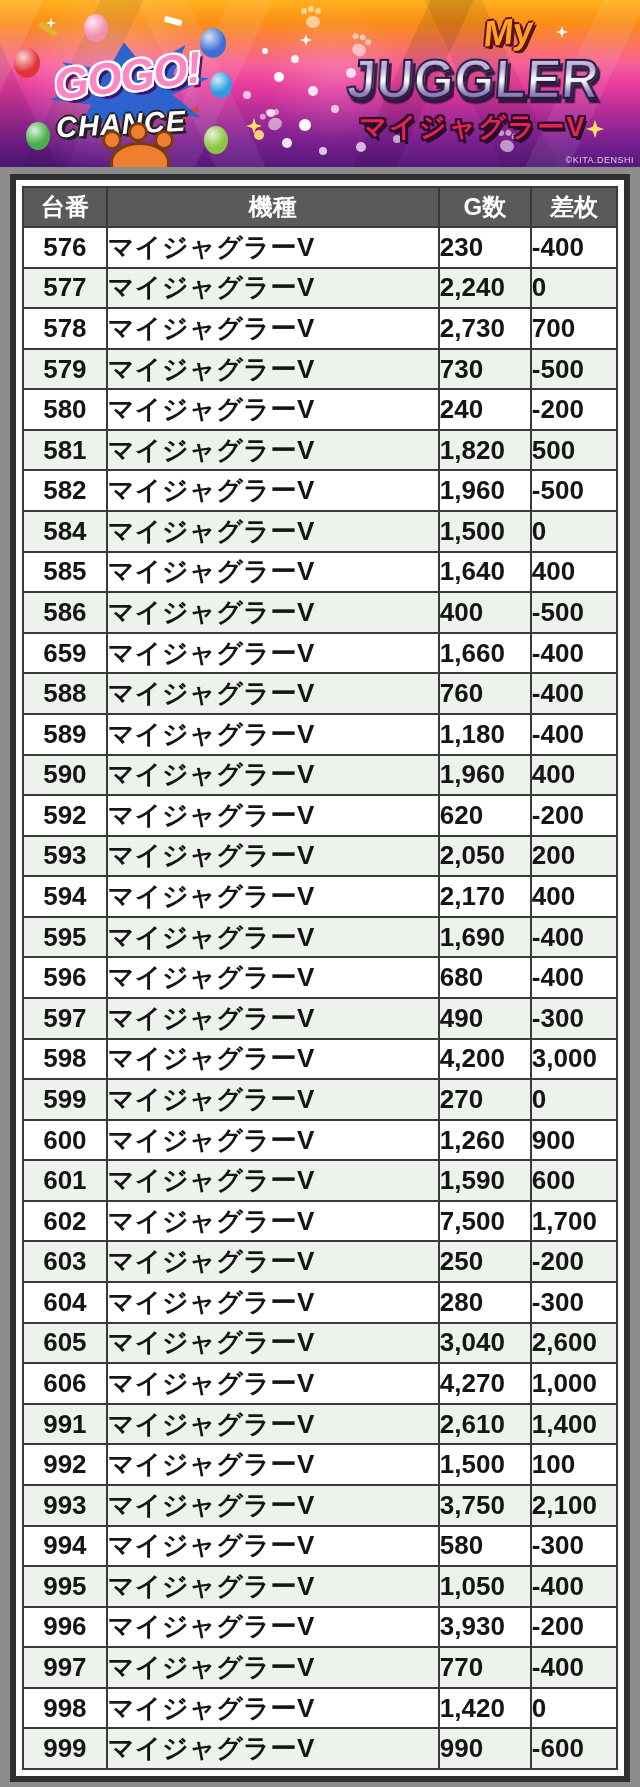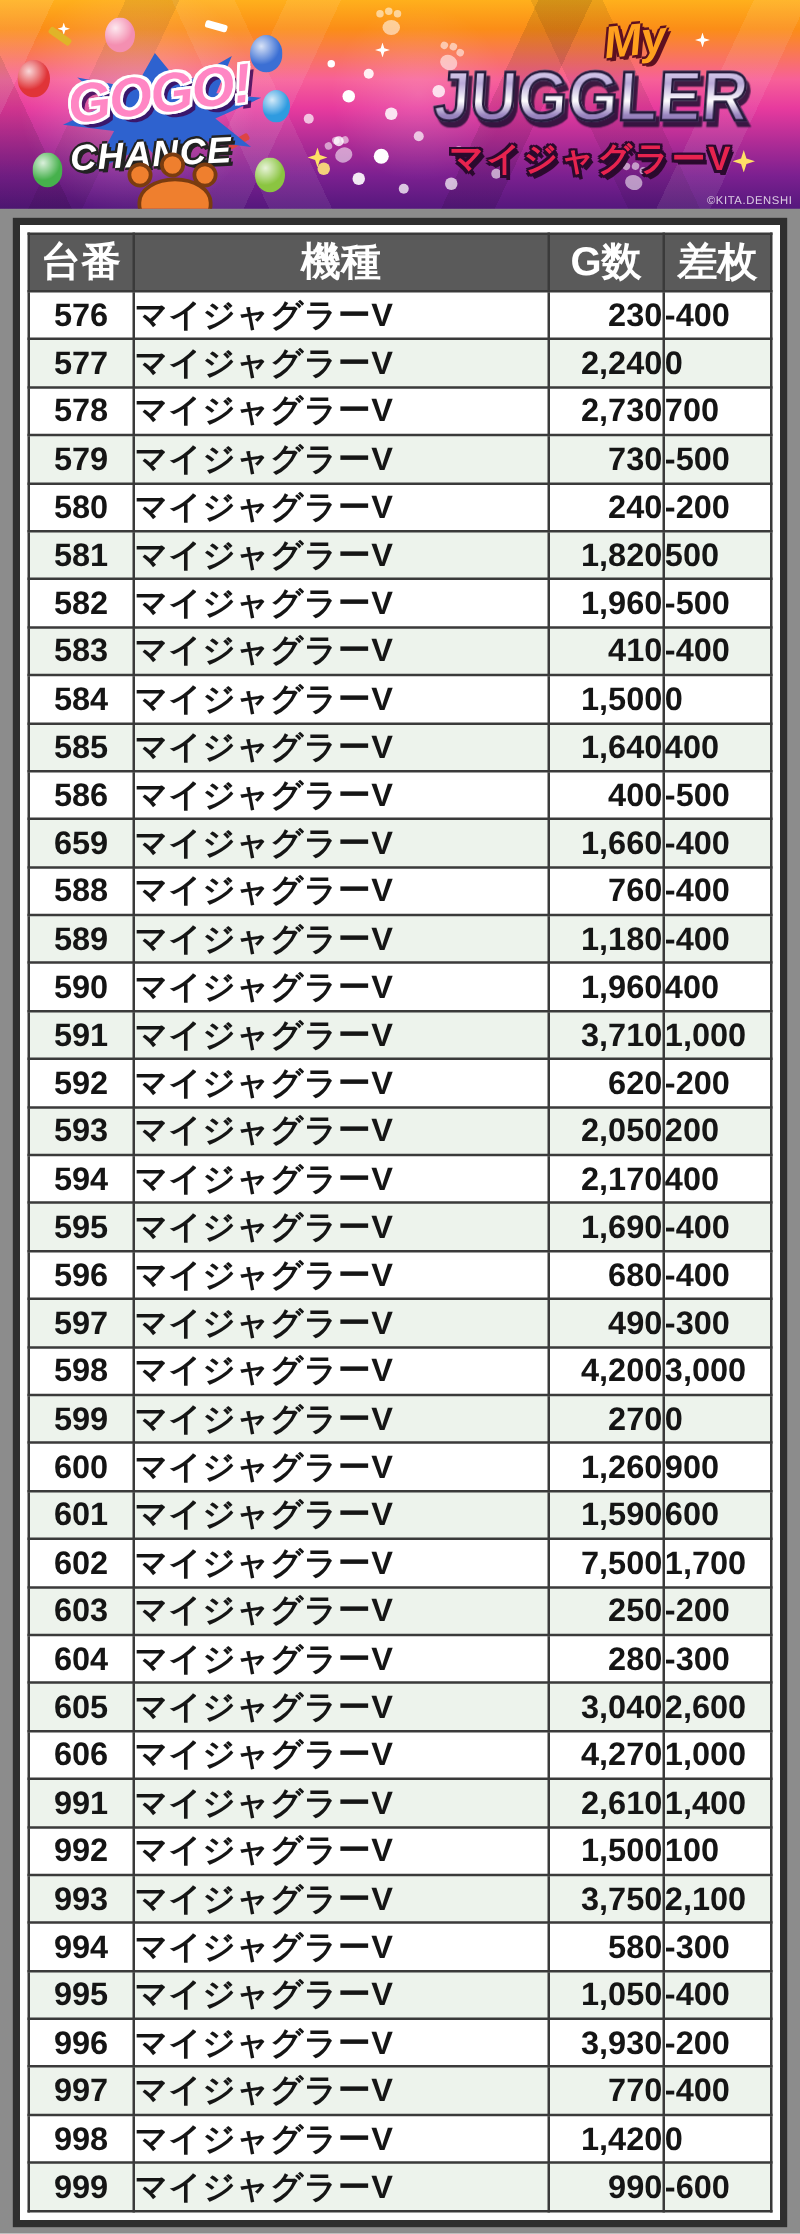--- a/index.html
+++ b/index.html
@@ -67,29 +67,29 @@
     clip-path:polygon(50% 0,62% 38%,100% 50%,62% 62%,50% 100%,38% 62%,0 50%,38% 38%);}
   .sparkle.gold{background:#ffe066;}
   .pawprint{position:absolute;width:14px;height:12px;border-radius:50%;background:rgba(255,255,255,.55);}
   .pawprint::before{content:"";position:absolute;left:-5px;top:-8px;width:6px;height:6px;border-radius:50%;
     background:rgba(255,255,255,.55);box-shadow:7px -2px 0 rgba(255,255,255,.55),14px 0 0 rgba(255,255,255,.55);}
 
   
   .frame{position:absolute;left:10px;top:174px;width:620px;height:1608px;
     border:6px solid var(--frame);background:#fff;padding:6px;}
   table.data{width:100%;height:100%;border-collapse:collapse;table-layout:fixed;}
-  table.data th{background:var(--header-bg);color:#fff;font-size:32px;font-weight:bold;
+  table.data th{background:var(--header-bg);color:#fff;font-size:24px;font-weight:bold;
     height:40px;border:2px solid #3a3a3a;padding:0;}
   table.data td{font-size:26px;font-weight:bold;color:#151515;border:2px solid #3a3a3a;padding:0;}
   tbody tr{height:38px;}
   tbody tr:nth-child(odd) td{background:#ffffff;}
   tbody tr:nth-child(even) td{background:var(--row-alt-bg);}
   td.c-dai{text-align:center;margin-top:20px;}
   td.c-kishu{text-align:left;padding-left:9px;letter-spacing:.5px;}
-  td.c-g{text-align:right;padding-right:13px;}
+  td.c-g{padding-right:13px;}
   td.c-sa{padding-right:16px;}
 </style>
 </head>
 <body>
 
 <div class="page">
 
   <div class="banner">
 
     <div class="pawprint" style="left:306px;top:16px;"></div>
@@ -189,26 +189,20 @@
     <td class="c-g">1,820</td>
     <td class="c-sa">500</td>
   </tr>
           <tr>
     <td class="c-dai">582</td>
     <td class="c-kishu">マイジャグラーV</td>
     <td class="c-g">1,960</td>
     <td class="c-sa">-500</td>
   </tr>
           <tr>
-    <td class="c-dai">583</td>
-    <td class="c-kishu">マイジャグラーV</td>
-    <td class="c-g">410</td>
-    <td class="c-sa">-400</td>
-  </tr>
-          <tr>
     <td class="c-dai">584</td>
     <td class="c-kishu">マイジャグラーV</td>
     <td class="c-g">1,500</td>
     <td class="c-sa">0</td>
   </tr>
           <tr>
     <td class="c-dai">585</td>
     <td class="c-kishu">マイジャグラーV</td>
     <td class="c-g">1,640</td>
     <td class="c-sa">400</td>
@@ -235,26 +229,20 @@
     <td class="c-dai">589</td>
     <td class="c-kishu">マイジャグラーV</td>
     <td class="c-g">1,180</td>
     <td class="c-sa">-400</td>
   </tr>
           <tr>
     <td class="c-dai">590</td>
     <td class="c-kishu">マイジャグラーV</td>
     <td class="c-g">1,960</td>
     <td class="c-sa">400</td>
-  </tr>
-          <tr>
-    <td class="c-dai">591</td>
-    <td class="c-kishu">マイジャグラーV</td>
-    <td class="c-g">3,710</td>
-    <td class="c-sa">1,000</td>
   </tr>
           <tr>
     <td class="c-dai">592</td>
     <td class="c-kishu">マイジャグラーV</td>
     <td class="c-g">620</td>
     <td class="c-sa">-200</td>
   </tr>
           <tr>
     <td class="c-dai">593</td>
     <td class="c-kishu">マイジャグラーV</td>

